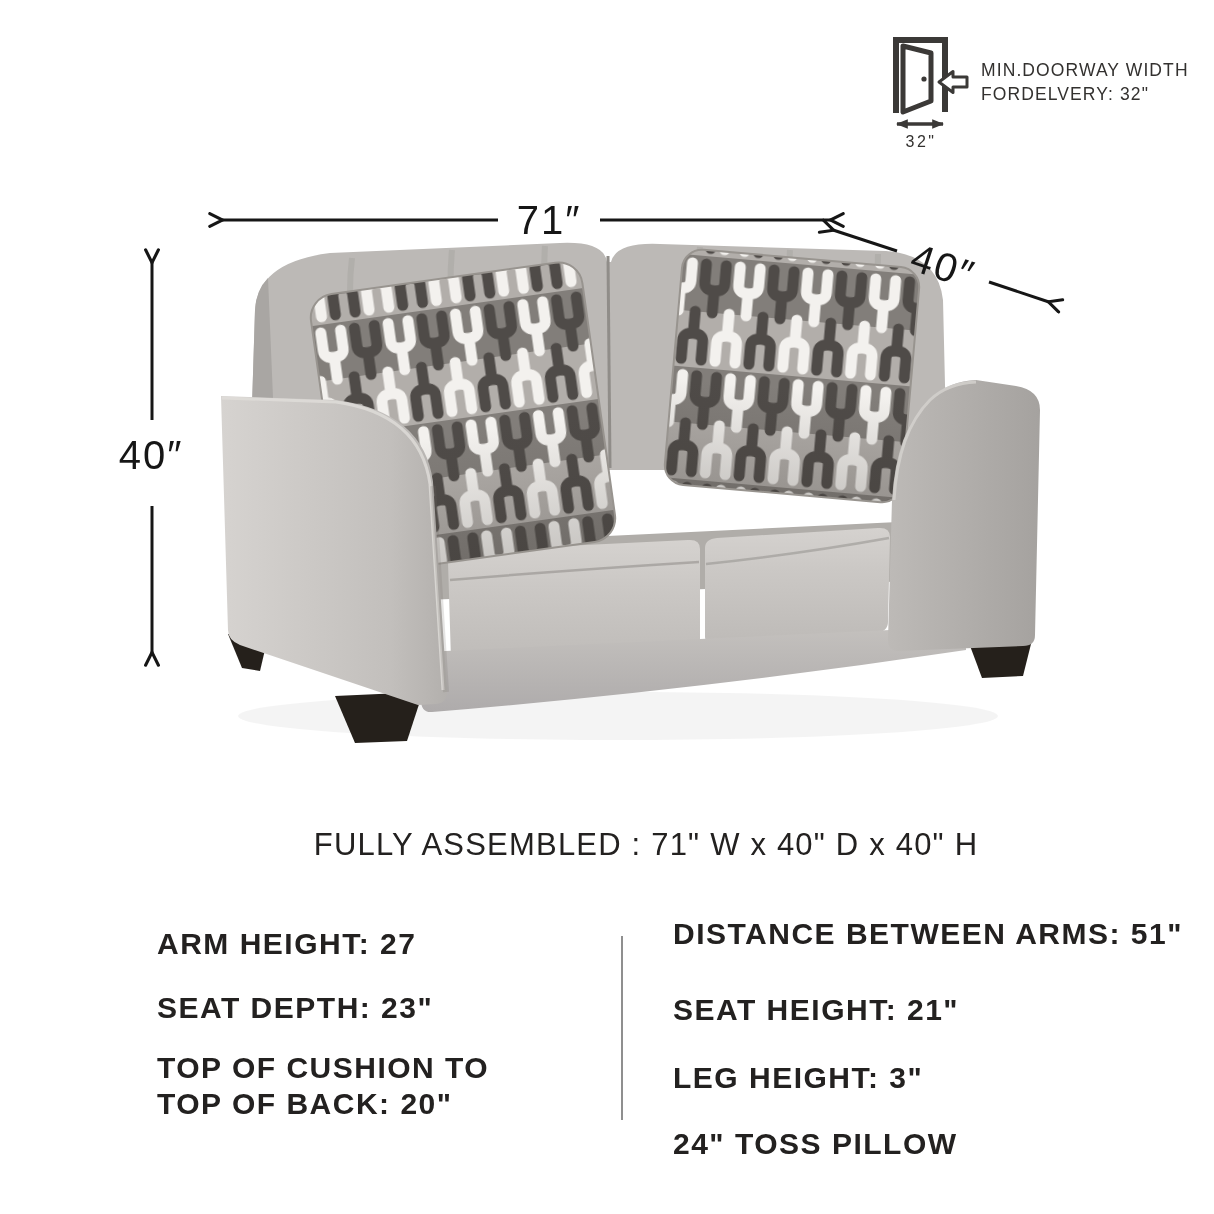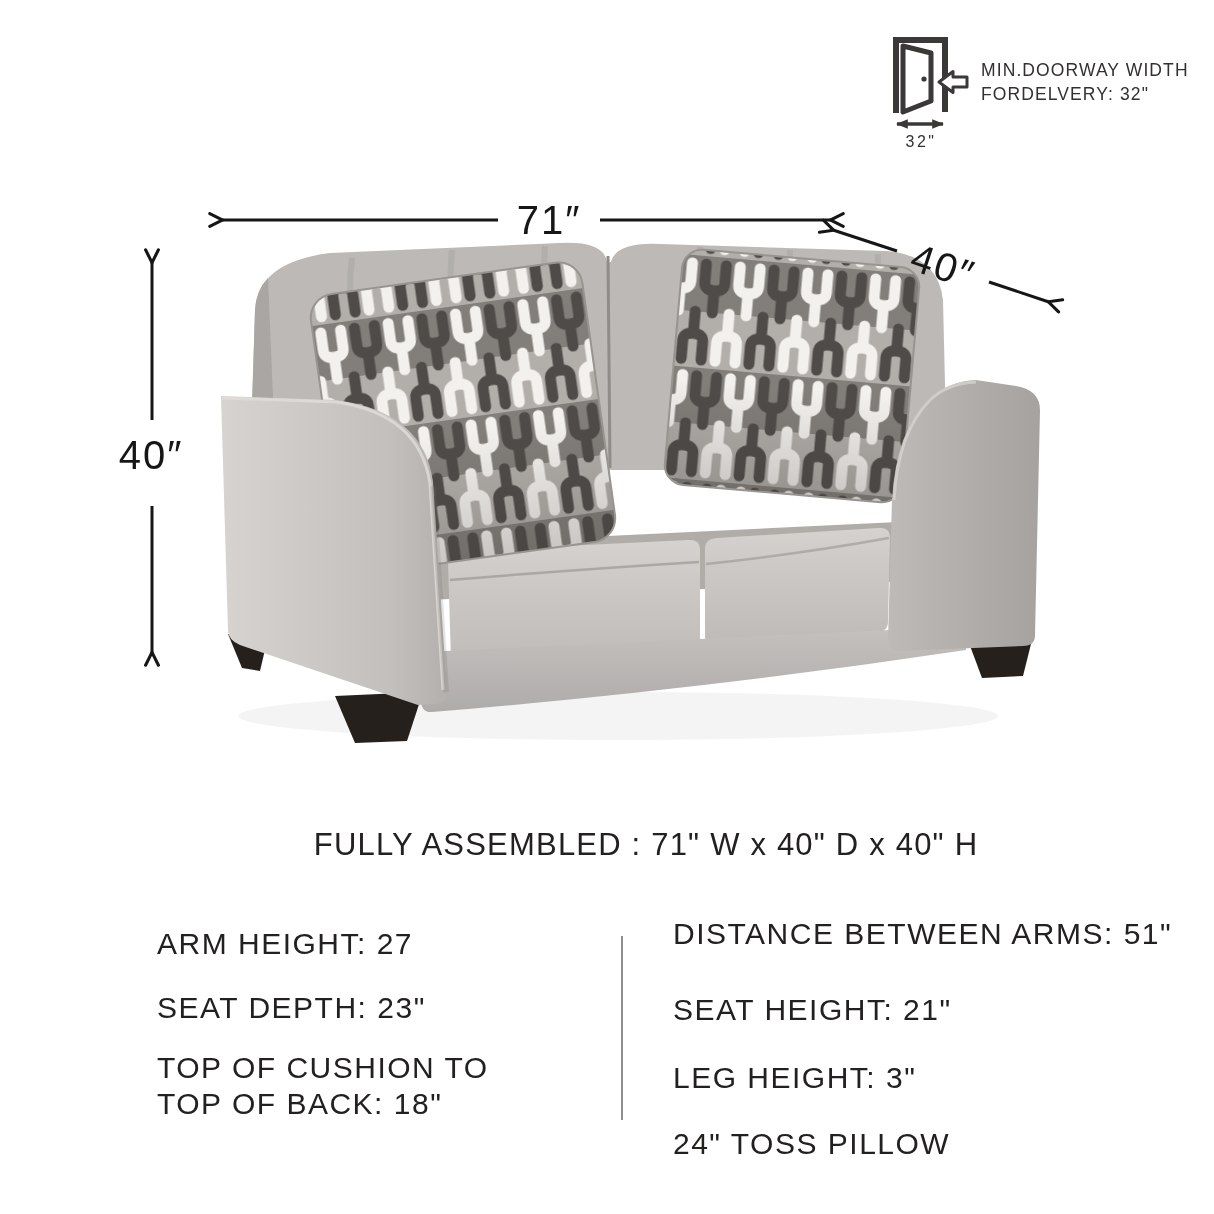--- a/index.html
+++ b/index.html
@@ -23,20 +23,21 @@
     color:#232120;
     white-space:nowrap;
   }
   .spec-row{
     position:absolute;
     font-size:30px;
     letter-spacing:1.5px;
     line-height:36px;
     color:#232120;
     white-space:nowrap;
+    font-weight:bold;
   }
   .spec-row.wrap{white-space:normal;width:404px;}
   .divider{
     position:absolute;
     left:621px;top:936px;
     width:2px;height:184px;
     background:#8f8f8f;
   }
 </style>
 </head>
@@ -185,20 +186,20 @@
       <text x="981" y="100" fill="#33312f" font-size="17.5" letter-spacing="1.1">FORDELVERY: 32"</text>
     </g>
   </svg>
 
   <div class="summary">FULLY ASSEMBLED : 71" W x 40" D x 40" H</div>
 
   <div class="divider"></div>
 
   <div class="spec-row" style="left:157px;top:926px;">ARM HEIGHT: 27</div>
   <div class="spec-row" style="left:157px;top:990px;">SEAT DEPTH: 23"</div>
-  <div class="spec-row wrap" style="left:157px;top:1050px;">TOP OF CUSHION TO TOP OF BACK: 18"</div>
+  <div class="spec-row wrap" style="left:157px;top:1050px;">TOP OF CUSHION TO TOP OF BACK: 20"</div>
 
   <div class="spec-row" style="left:673px;top:916px;">DISTANCE BETWEEN ARMS: 51"</div>
   <div class="spec-row" style="left:673px;top:992px;">SEAT HEIGHT: 21"</div>
   <div class="spec-row" style="left:673px;top:1060px;">LEG HEIGHT: 3"</div>
   <div class="spec-row" style="left:673px;top:1126px;">24" TOSS PILLOW</div>
 
 </div>
 
 </body></html>

